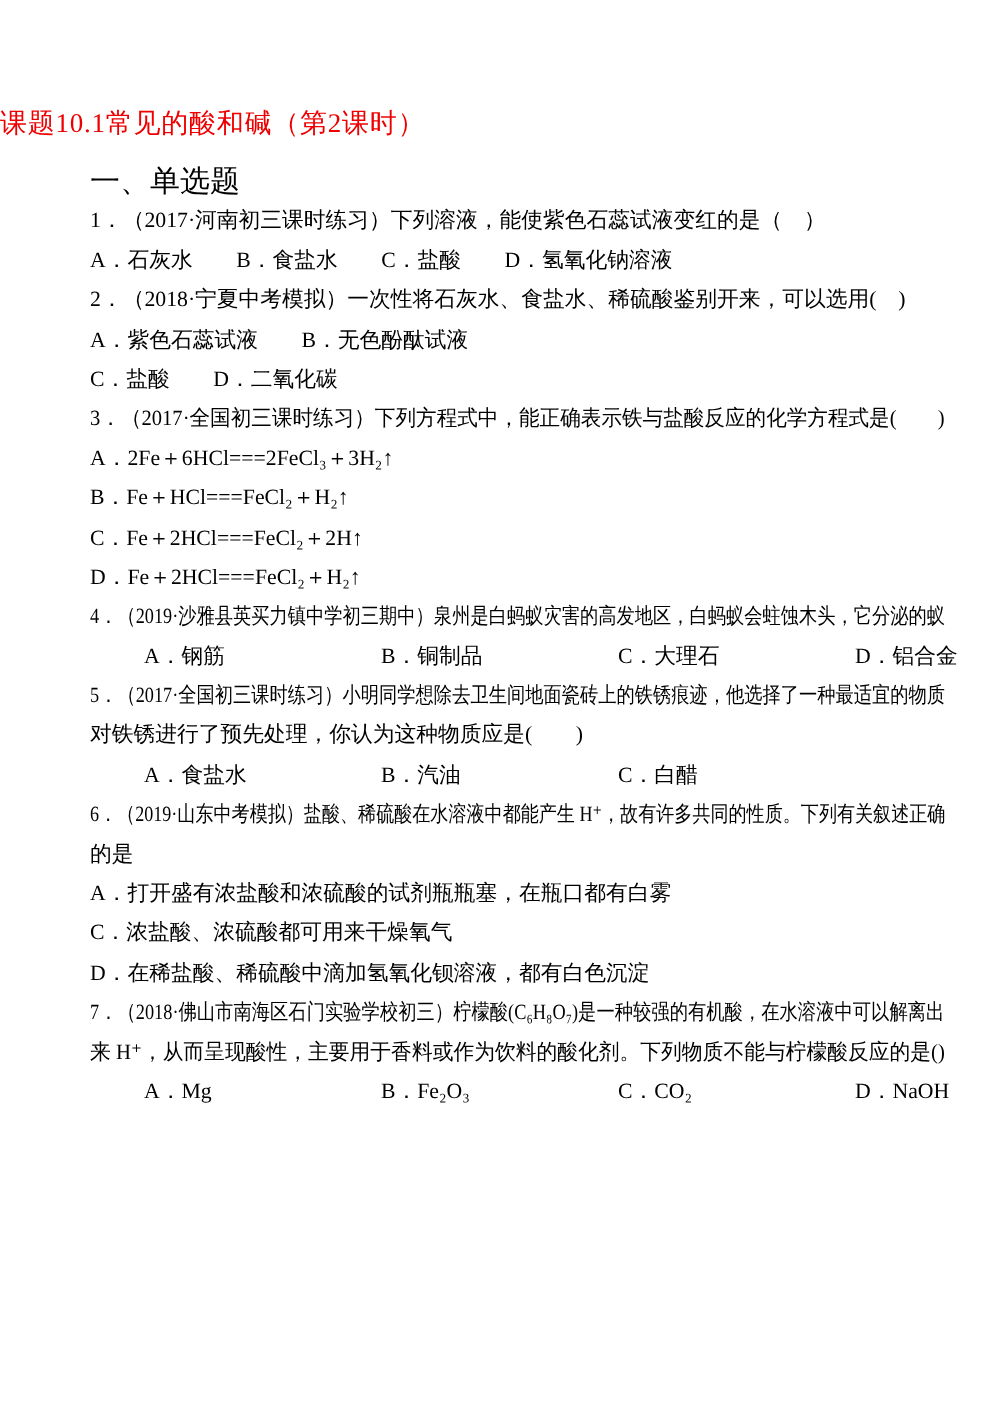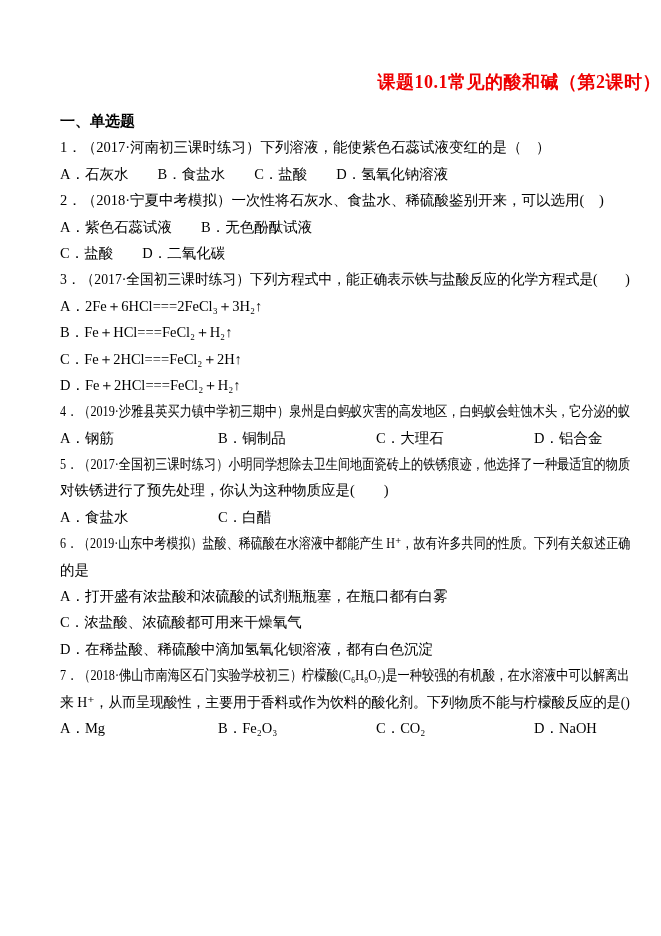--- a/index.html
+++ b/index.html
@@ -14,47 +14,48 @@
     font-family: "Liberation Serif", "DejaVu Serif", serif;
     color: #000000;
   }
   .page {
     position: relative;
     width: 661px;
     height: 936px;
   }
   .doc-title {
     padding-top: 68px;
-    text-align: right;
+    text-align: left;
     font-size: 18px;
     line-height: 28px;
-    font-weight: bold;
+    font-weight: normal;
     color: var(--accent, #ee0000);
     letter-spacing: 0.5px;
   }
   .content {
     margin: 12px 31px 0 60px; 
     font-size: 14.5px;
   }
   .ln {
     display: block;
     line-height: 26.4px;
     height: 26.4px;
     white-space: nowrap;
     overflow: visible;
     transform-origin: left center;
   }
   .heading {
-    font-weight: bold;
-    font-size: 15px;
+    font-weight: normal;
+    font-size: 20px;
   }
   .grid4 {
     display: grid;
     grid-template-columns: 158px 158px 158px auto;
     white-space: nowrap;
+    margin-left: 36px;
   }
   .grid4 span {
     display: block;
     line-height: 26.4px;
   }
 </style>
 </head>
 <body>
 
 <div class="page">
@@ -83,20 +84,21 @@
       <span>A．钢筋</span>
       <span>B．铜制品</span>
       <span>C．大理石</span>
       <span>D．铝合金</span>
     </div>
 
     <div class="ln" style="transform: scaleX(0.8395);">5．（2017·全国初三课时练习）小明同学想除去卫生间地面瓷砖上的铁锈痕迹，他选择了一种最适宜的物质</div>
     <div class="ln">对铁锈进行了预先处理，你认为这种物质应是(　　)</div>
     <div class="ln grid4">
       <span>A．食盐水</span>
+      <span>B．汽油</span>
       <span>C．白醋</span>
     </div>
 
     <div class="ln" style="transform: scaleX(0.8309);">6．（2019·山东中考模拟）盐酸、稀硫酸在水溶液中都能产生 H⁺，故有许多共同的性质。下列有关叙述正确</div>
     <div class="ln">的是</div>
     <div class="ln">A．打开盛有浓盐酸和浓硫酸的试剂瓶瓶塞，在瓶口都有白雾</div>
     <div class="ln">C．浓盐酸、浓硫酸都可用来干燥氧气</div>
     <div class="ln">D．在稀盐酸、稀硫酸中滴加氢氧化钡溶液，都有白色沉淀</div>
 
     <div class="ln" style="transform: scaleX(0.8419);">7．（2018·佛山市南海区石门实验学校初三）柠檬酸(C₆H₈O₇)是一种较强的有机酸，在水溶液中可以解离出</div>

